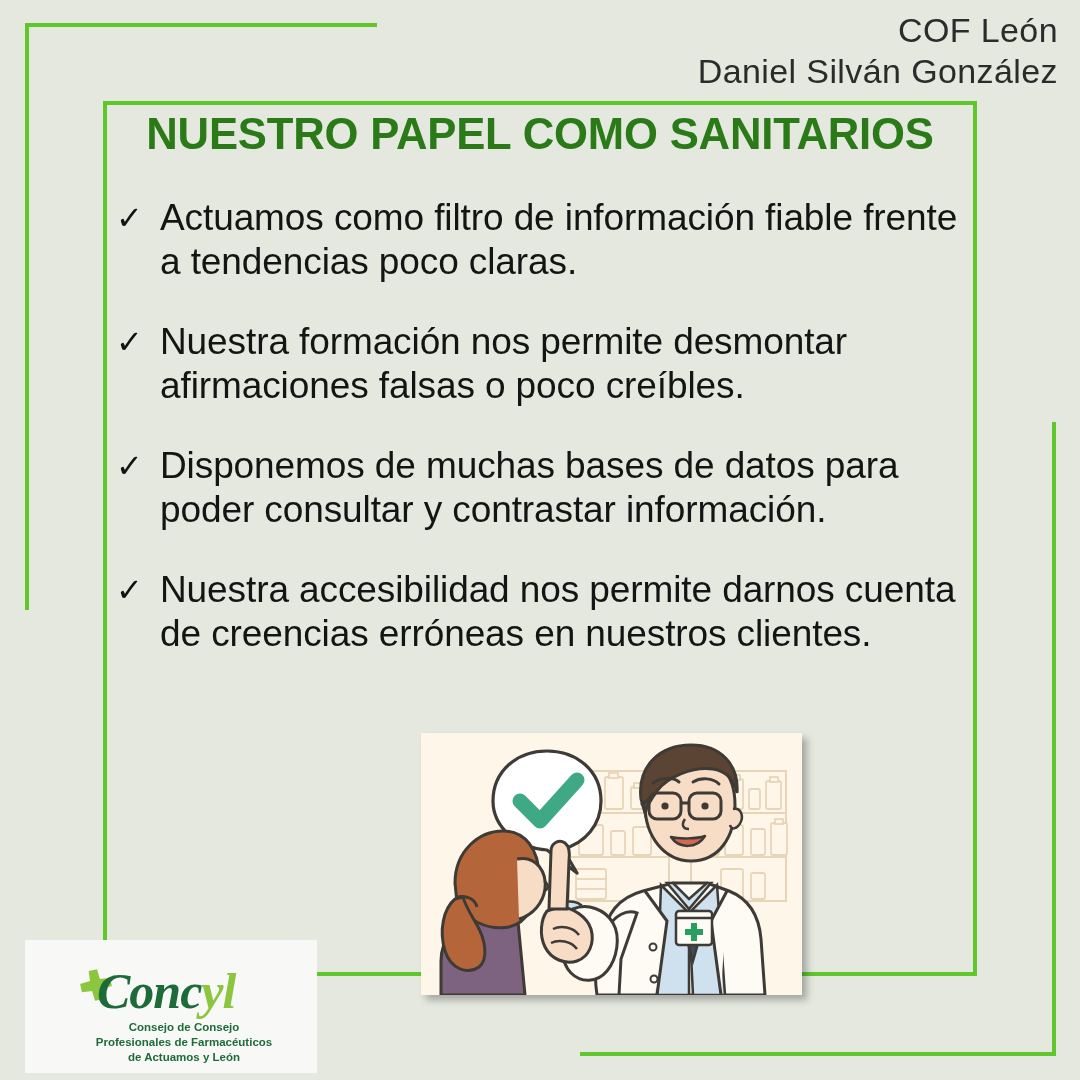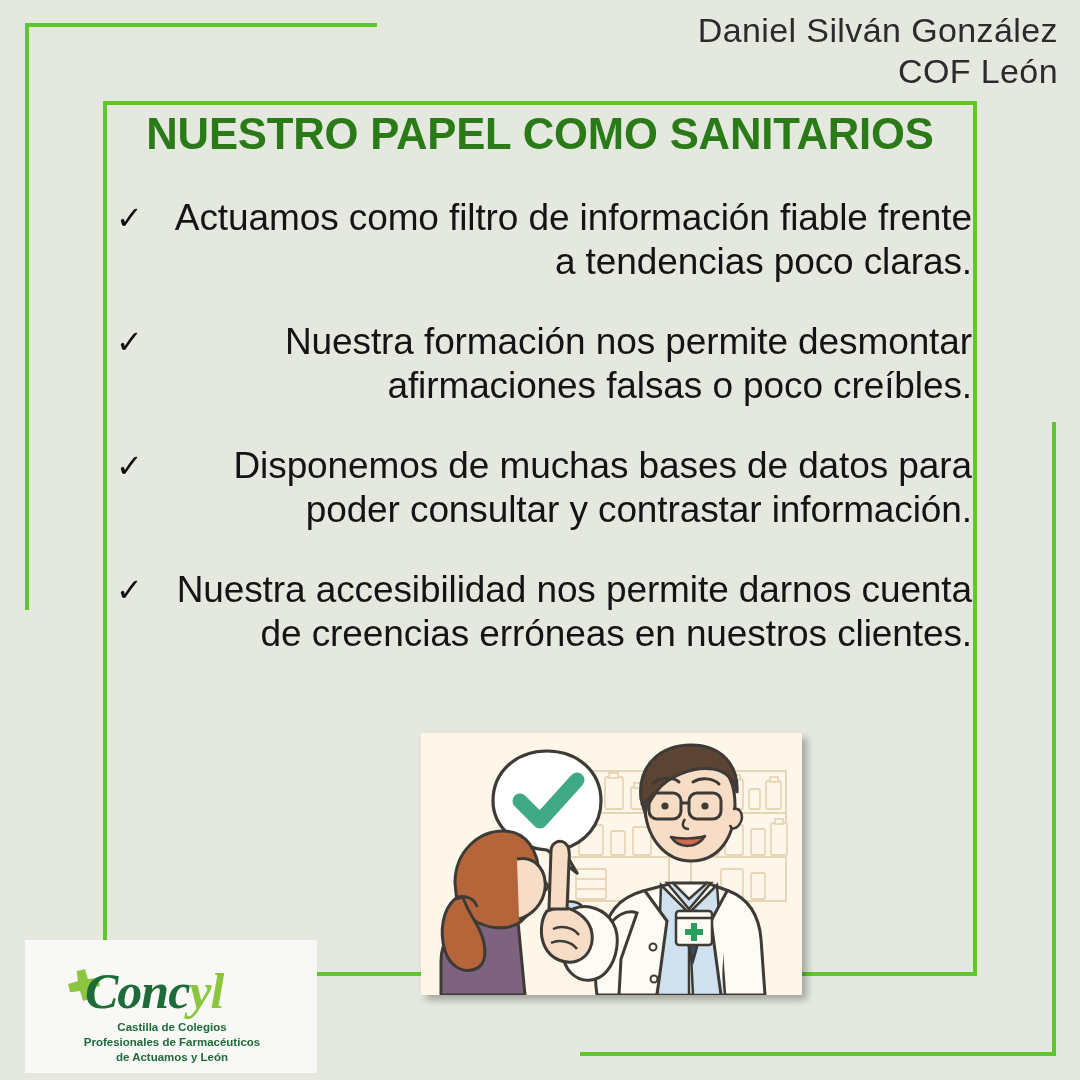--- a/index.html
+++ b/index.html
@@ -107,21 +107,20 @@
     padding-left: 4px;
   }
   .bullet-text {
     flex: 1 1 auto;
     color: #141414;
     font-size: 37px;
     line-height: 44px;
     font-family: "Liberation Sans Narrow", "Liberation Sans", sans-serif;
     letter-spacing: -0.1px;
     transform-origin: left top;
-    text-align: right;
   }
 
   
   .illus-wrap {
     position: absolute;
     left: 421px;
     top: 733px;
     width: 381px;
     height: 262px;
     box-shadow: 5px 5px 7px rgba(0,0,0,0.28);
@@ -134,21 +133,21 @@
   .logo-box {
     position: absolute;
     left: 25px;
     top: 940px;
     width: 292px;
     height: 133px;
     background: #f8f8f6;
   }
   .logo-inner {
     position: absolute;
-    left: 0;
+    left: 12px;
     top: 0;
     width: 267px;
     height: 133px;
   }
   .logo-word {
     position: absolute;
     left: 60px;
     top: 22px;
     font-size: 50px;
     font-style: italic;
@@ -182,22 +181,22 @@
 <body>
 
 <div class="deco-line deco-top-h"></div>
 <div class="deco-line deco-left-v"></div>
 <div class="deco-line deco-right-v"></div>
 <div class="deco-line deco-bottom-h"></div>
 
 <div class="inner-frame"></div>
 
 <div class="credit">
+  <div>COF León</div>
   <div>Daniel Silván González</div>
-  <div>COF León</div>
 </div>
 
 <div class="title">NUESTRO PAPEL COMO SANITARIOS</div>
 
 <div class="bullets">
   <div class="bullet">
     <span class="bullet-mark">✓</span>
     <span class="bullet-text">Actuamos como filtro de información fiable frente a tendencias poco claras.</span>
   </div>
   <div class="bullet">
@@ -337,18 +336,18 @@
 
 <div class="logo-box">
   <div class="logo-inner">
     <svg class="logo-cross" viewBox="0 0 40 40">
       <path d="M15 2 L25 2 L26 14 L38 15 L38 25 L26 26 L25 38 L15 38 L14 26 L2 25 L2 15 L14 14 Z" fill="#8cc63e" transform="rotate(-12 20 20)"></path>
     </svg>
     <div class="logo-word">
       <span class="dark">Conc</span><span class="light">yl</span>
     </div>
     <div class="logo-tag">
-      <div>Castilla de Colegios</div>
+      <div>Consejo de Consejo</div>
       <div>Profesionales de Farmacéuticos</div>
       <div>de Actuamos y León</div>
     </div>
   </div>
 </div>
 
 </body></html>

